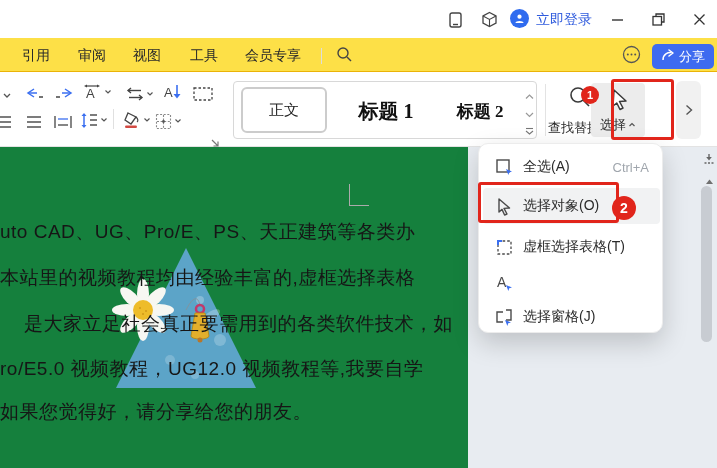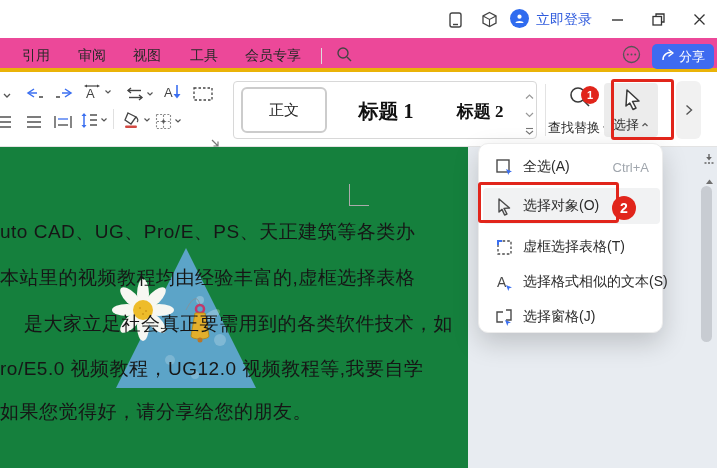--- a/index.html
+++ b/index.html
@@ -9,37 +9,37 @@
   .abs { position:absolute; }
 
   
   .titlebar { position:absolute; left:0; top:0; width:717px; height:38px; background:#fff; }
   .tb-icon { position:absolute; top:11px; width:17px; height:17px; display:flex; align-items:center; justify-content:center; }
   .login { position:absolute; left:536px; top:11px; font-size:14px; color:#2f5bdd; cursor:pointer; }
   .avatar { position:absolute; left:510px; top:9px; width:19px; height:19px; border-radius:50%; background:#2f6bef; display:flex; align-items:center; justify-content:center; }
   .winctl { position:absolute; top:8px; width:22px; height:22px; display:flex; align-items:center; justify-content:center; color:#333; }
 
   
-  .menubar { position:absolute; left:0; top:38px; width:717px; height:34px; background:#ec4899; border-bottom:4px solid #eab308; }
+  .menubar { position:absolute; left:0; top:38px; width:717px; height:34px; background:#fde047; border-bottom:1px solid #eab308; }
   .menu-tab { position:absolute; top:8px; height:20px; font-size:14px; color:#2a2a2a; display:flex; align-items:center; cursor:pointer; }
   .menu-sep { position:absolute; left:321px; top:10px; width:1px; height:16px; background:#dcdcdc; }
   .share-btn { position:absolute; left:652px; top:6px; width:62px; height:25px; background:#3e6bf0; border-radius:5px; display:flex; align-items:center; justify-content:center; gap:4px; color:#fff; font-size:13px; cursor:pointer; }
 
   
   .ribbon { position:absolute; left:0; top:73px; width:717px; height:74px; background:#fff; border-bottom:1px solid #e3e3e3; }
   .ric { position:absolute; display:flex; align-items:center; gap:2px; height:20px; cursor:pointer; }
   .gallery { position:absolute; left:233px; top:8px; width:304px; height:58px; border:1px solid #d8d8d8; border-radius:4px; background:#fff; }
   .style-chip { position:absolute; left:7px; top:5px; width:86px; height:46px; border:2px solid #cccccc; border-radius:6px; display:flex; align-items:center; justify-content:center; font-size:15px; color:#222; cursor:pointer; }
   .style-h1 { position:absolute; left:102px; top:0; width:100px; height:58px; display:flex; align-items:center; justify-content:center; font-family:"Liberation Serif", serif; font-weight:bold; font-size:20px; color:#111; cursor:pointer; }
   .style-h2 { position:absolute; left:200px; top:0; width:92px; height:58px; display:flex; align-items:center; justify-content:center; font-family:"Liberation Serif", serif; font-weight:bold; font-size:17px; color:#111; cursor:pointer; }
   .gal-arrows { position:absolute; left:288px; top:4px; width:14px; height:50px; display:flex; flex-direction:column; align-items:center; justify-content:space-between; }
   .rib-div { position:absolute; left:545px; top:11px; width:1px; height:52px; background:#e3e3e3; }
   .find-group { position:absolute; left:548px; top:10px; width:62px; height:54px; cursor:pointer; }
   .find-label { position:absolute; left:0; top:36px; width:62px; display:flex; align-items:center; justify-content:center; gap:2px; font-size:13px; color:#2a2a2a; }
-  .select-btn { position:absolute; left:604px; top:10px; width:54px; height:54px; background:#ececec; border-radius:4px; cursor:pointer; }
+  .select-btn { position:absolute; left:591px; top:10px; width:54px; height:54px; background:#ececec; border-radius:4px; cursor:pointer; }
   .select-label { position:absolute; left:0; top:33px; width:54px; display:flex; align-items:center; justify-content:center; gap:2px; font-size:13px; color:#2a2a2a; }
   .expand-btn { position:absolute; left:676px; top:8px; width:25px; height:58px; background:#f1f1f1; border-radius:6px; display:flex; align-items:center; justify-content:center; cursor:pointer; }
 
   
   .docarea { position:absolute; left:0; top:147px; width:717px; height:321px; background:#15803d; }
   .doc-right { position:absolute; left:468px; top:0; width:249px; height:321px; background:#e8ecf1; }
   .docline { position:absolute; left:0; width:420px; font-size:19px; color:#161616; letter-spacing:0.5px; white-space:nowrap; z-index:5; }
   .corner-v { position:absolute; left:349px; top:37px; width:1px; height:22px; background:#ababab; }
   .corner-h { position:absolute; left:349px; top:58px; width:20px; height:1px; background:#ababab; }
   .tri-wrap { position:absolute; left:100px; top:93px; width:170px; height:155px; z-index:1; }
@@ -402,21 +402,20 @@
       <span class="dd-label">虚框选择表格(T)</span>
     </div>
 
     <div class="dd-item" style="top:121px;">
       <span class="dd-icon">
         <svg width="19" height="19" viewBox="0 0 19 19">
             <text x="2" y="14" font-size="14" fill="#4a4a4a" font-family="Liberation Sans">A</text>
             <path d="M11 12 L17 14.5 L14.2 15.3 L13.4 18 Z" fill="#3b6ff0"></path>
           </svg>
       </span>
-      <span class="dd-label">选择格式相似的文本(S)</span>
     </div>
 
     <div class="dd-item" style="top:156px;">
       <span class="dd-icon">
         <svg width="19" height="19" viewBox="0 0 19 19">
             <path d="M8 4 L2 4 L2 14 L8 14" fill="none" stroke="#4a4a4a" stroke-width="1.4"></path>
             <path d="M11 2 L16 2 L16 12 L11 12" fill="none" stroke="#4a4a4a" stroke-width="1.4"></path>
             <path d="M10 12 L16 14.5 L13.2 15.3 L12.4 18 Z" fill="#3b6ff0"></path>
           </svg>
       </span>

